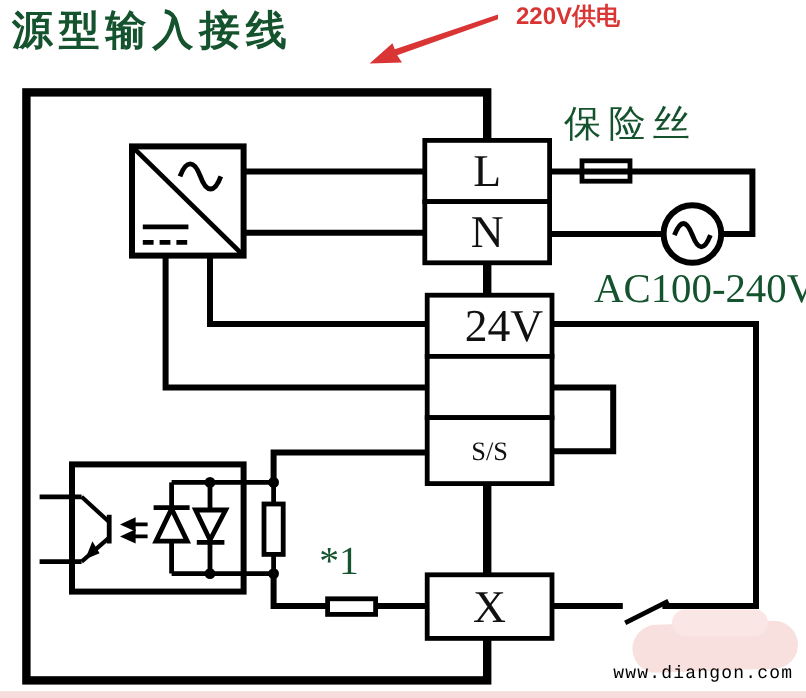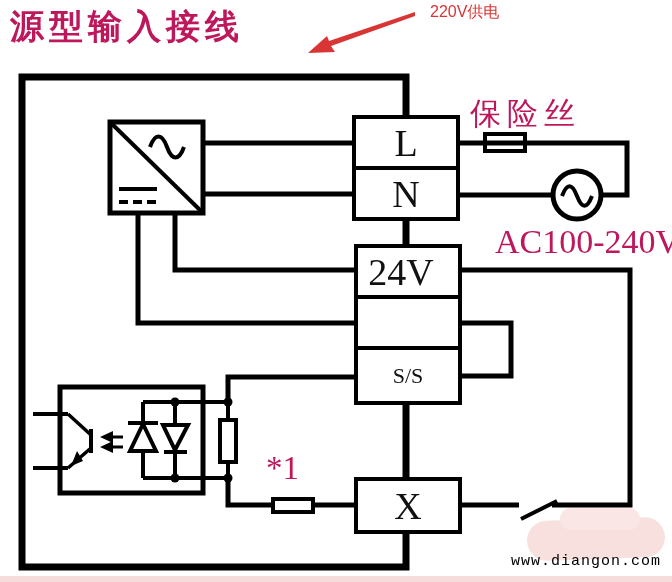--- a/index.html
+++ b/index.html
@@ -1,25 +1,25 @@
 <!DOCTYPE html>
 <html><head>
 <meta charset="utf-8">
 <style>
   html,body{margin:0;padding:0;background:#ffffff;}
   #stage{
     position:relative;width:672px;height:582px;background:#ffffff;
     font-family:"Liberation Serif","DejaVu Serif",serif;overflow:hidden;
   }
   #stage svg{position:absolute;left:0;top:0;}
-  .txt{position:absolute;color:#be185d;white-space:nowrap;line-height:1;}
+  .txt{position:absolute;color:#14532d;white-space:nowrap;line-height:1;}
   .title{left:10px;top:10px;font-size:34px;font-weight:600;letter-spacing:5px;}
-  .rednote{left:430px;top:4px;font-size:16px;font-weight:400;color:#d93535;
+  .rednote{left:430px;top:4px;font-size:20px;font-weight:700;color:#d93535;
            font-family:"Liberation Sans","DejaVu Sans",sans-serif;}
-  .fuselbl{left:470px;top:87px;font-size:31px;letter-spacing:6px;margin-top:11px;}
+  .fuselbl{left:470px;top:87px;font-size:31px;letter-spacing:6px;}
   .aclbl{left:495px;top:225px;font-size:34px;}
   .star{left:266px;top:452px;font-size:33px;}
   .tlabel{position:absolute;display:flex;align-items:center;justify-content:center;
           font-size:38px;color:#111;}
   .wm-blob{position:absolute;left:527px;top:519px;width:138px;height:40px;
            background:#f8e0de;border-radius:20px;transform:rotate(-2deg);}
   .wm-blob2{position:absolute;left:560px;top:508px;width:80px;height:22px;
            background:#fae6e4;border-radius:12px;}
   .wm-text{position:absolute;left:511px;top:553px;font-size:15px;letter-spacing:1px;
            color:#000000;font-family:"Liberation Mono","DejaVu Sans Mono",monospace;}
@@ -130,21 +130,21 @@
   </svg>
 
   <div class="txt title">源型输入接线</div>
   <div class="txt rednote">220V供电</div>
   <div class="txt fuselbl">保险丝</div>
   <div class="txt aclbl">AC100-240V</div>
   <div class="txt star">*1</div>
 
   <div class="tlabel" style="left:354px;top:117px;width:104px;height:51px;">L</div>
   <div class="tlabel" style="left:354px;top:168px;width:104px;height:51px;">N</div>
-  <div class="tlabel" style="left:349px;top:246px;width:104px;height:51px;">24V</div>
+  <div class="tlabel" style="left:368px;top:246px;width:104px;height:51px;">24V</div>
   <div class="tlabel" style="left:356px;top:348px;width:104px;height:55px;font-size:22px;">S/S</div>
   <div class="tlabel" style="left:356px;top:479px;width:104px;height:53px;">X</div>
 
   <div class="wm-blob"></div>
   <div class="wm-blob2"></div>
   <div class="wm-text">www.diangon.com</div>
   <div class="bottom-band"></div>
 
 </div>
 

